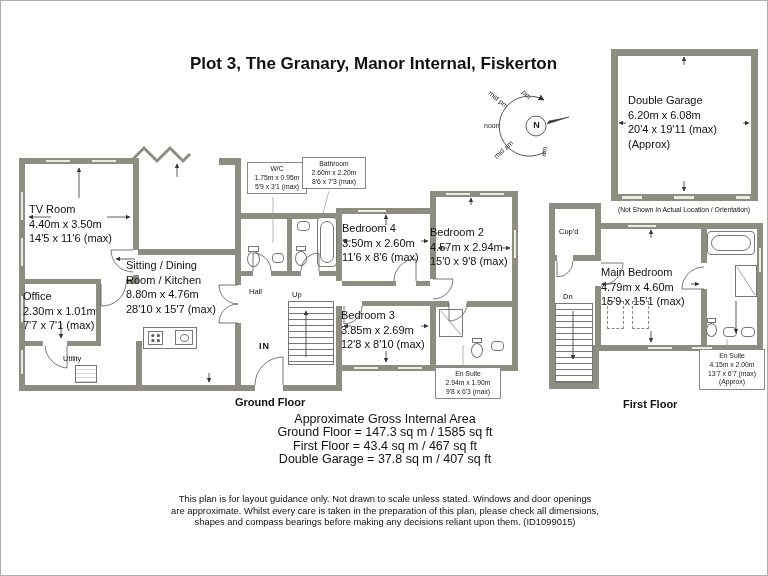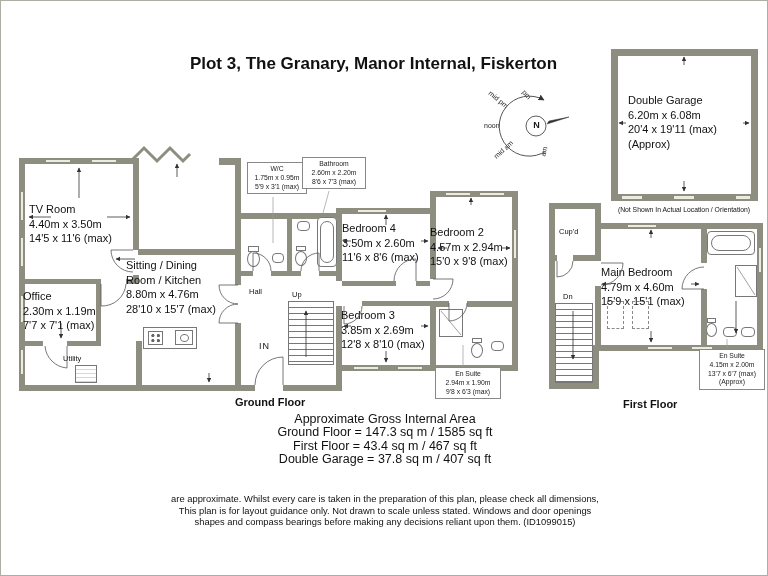--- a/index.html
+++ b/index.html
@@ -122,21 +122,21 @@
     <div class="fx" style="left:471px;top:337px;width:10px;height:5px"></div>
     <div class="fx rr" style="left:490px;top:340px;width:13px;height:10px"></div>
 
     <div class="lbl" style="left:28px;top:201px;width:100px">
       <div>TV Room</div>
       <div>4.40m x 3.50m</div>
       <div>14'5 x 11'6 (max)</div>
     </div>
     <div class="lbl" style="left:22px;top:288px;width:76px">
       <div>Office</div>
-      <div>2.30m x 1.19m</div>
+      <div>2.30m x 1.01m</div>
       <div>7'7 x 7'1 (max)</div>
     </div>
     <div class="lbl" style="left:125px;top:257px;width:100px">
       <div>Sitting / Dining Room / Kitchen</div>
       <div>8.80m x 4.76m</div>
       <div>28'10 x 15'7 (max)</div>
     </div>
     <div class="lbl" style="left:341px;top:220px;width:104px">
       <div>Bedroom 4</div>
       <div>3.50m x 2.60m</div>
@@ -164,21 +164,21 @@
       <div>8'6 x 7'3 (max)</div>
     </div>
     <div class="box" style="left:434px;top:366px;width:58px">
       <div>En Suite</div>
       <div>2.94m x 1.90m</div>
       <div>9'8 x 6'3 (max)</div>
     </div>
 
     <div class="tag" style="left:248px;top:286px">Hall</div>
     <div class="tag" style="left:291px;top:289px">Up</div>
-    <div class="tag" style="left:258px;top:340px;font-size:9px;font-weight:normal;letter-spacing:1px">IN</div>
+    <div class="tag" style="left:258px;top:340px;font-size:9px;font-weight:bold;letter-spacing:1px">IN</div>
     <div class="tag" style="left:62px;top:353px">Utility</div>
     <div class="floorlbl" style="left:234px;top:395px">Ground Floor</div>
   </div>
 
   <div>
     <div class="w" style="left:548px;top:202px;width:6px;height:186px"></div>
     <div class="w" style="left:548px;top:202px;width:52px;height:6px"></div>
     <div class="w" style="left:594px;top:202px;width:6px;height:58px"></div>
     <div class="w" style="left:594px;top:222px;width:168px;height:6px"></div>
     <div class="w" style="left:756px;top:222px;width:6px;height:128px"></div>
@@ -247,22 +247,22 @@
     <div class="clabel" style="left:538px;top:147px;transform:rotate(-75deg)">am</div>
   </div>
 
   <div class="summary">
     <div>Approximate Gross Internal Area</div>
     <div>Ground Floor = 147.3 sq m / 1585 sq ft</div>
     <div>First Floor = 43.4 sq m / 467 sq ft</div>
     <div>Double Garage = 37.8 sq m / 407 sq ft</div>
   </div>
   <div class="disclaimer">
+    <div>This plan is for layout guidance only. Not drawn to scale unless stated. Windows and door openings</div>
     <div>are approximate. Whilst every care is taken in the preparation of this plan, please check all dimensions,</div>
-    <div>This plan is for layout guidance only. Not drawn to scale unless stated. Windows and door openings</div>
     <div>shapes and compass bearings before making any decisions reliant upon them. (ID1099015)</div>
   </div>
 
   <svg class="overlay" width="766" height="574" viewBox="0 0 766 574">
     <defs>
       <marker id="ah" markerWidth="7" markerHeight="7" refX="5.5" refY="3" orient="auto">
         <path d="M0,0 L6,3 L0,6 Z" fill="#333"></path>
       </marker>
     </defs>
 

